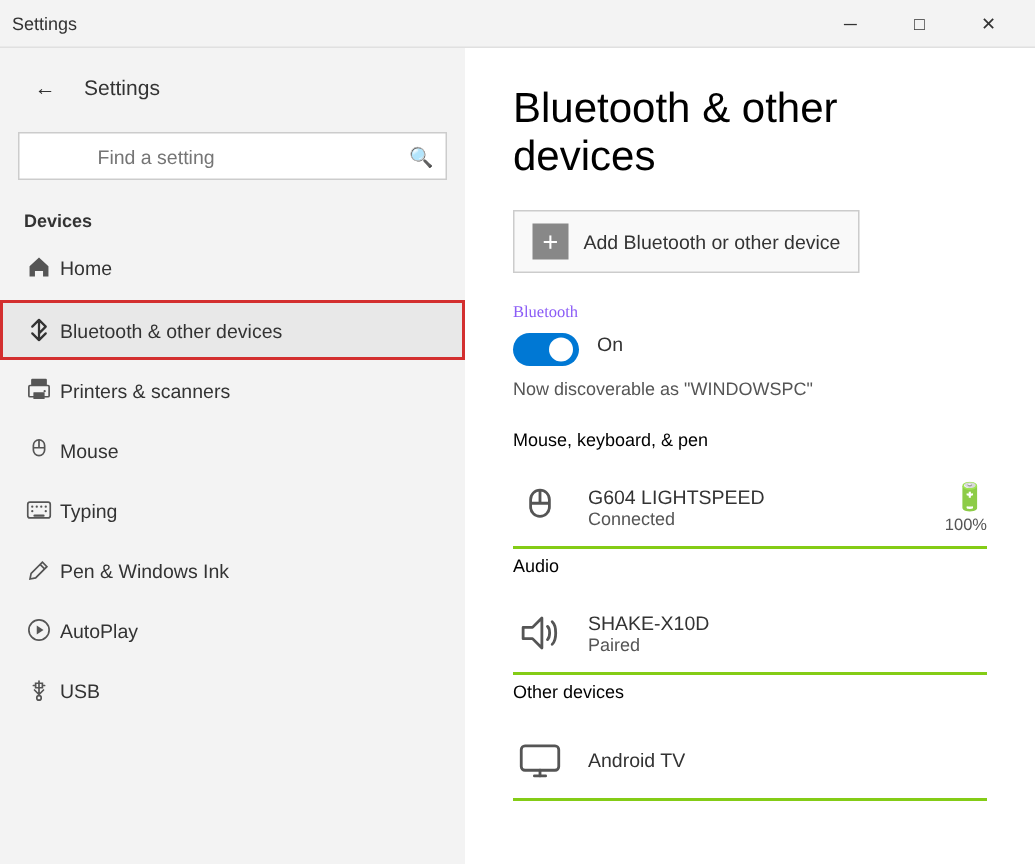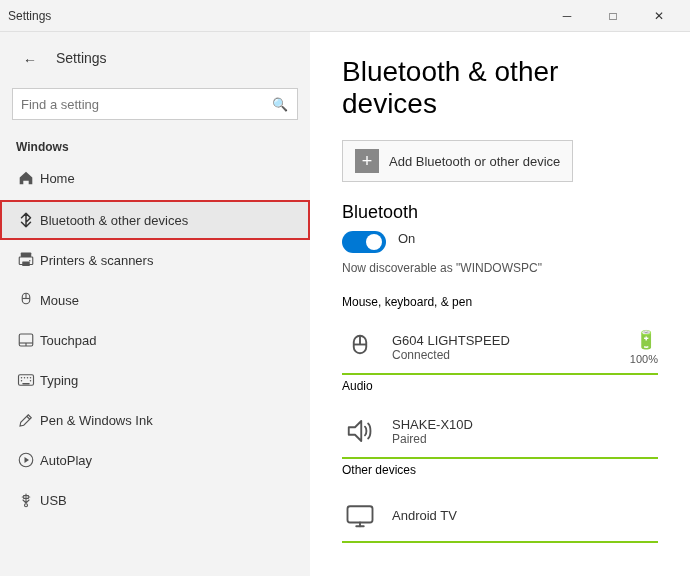--- a/index.html
+++ b/index.html
@@ -98,20 +98,21 @@
       padding: 0 8px;
       gap: 6px;
     }
     .search-box input {
       border: none;
       outline: none;
       font-size: 13px;
       flex: 1;
       background: transparent;
       color: #555;
+      margin-left: 44px;
     }
     .search-icon-svg {
       color: #555;
       font-size: 13px;
     }
 
     .sidebar-section-label {
       font-size: 12px;
       font-weight: 600;
       color: #333;
@@ -178,23 +179,24 @@
       background: #888;
       color: #fff;
       display: flex;
       align-items: center;
       justify-content: center;
       font-size: 18px;
       font-weight: 300;
     }
 
     .section-label {
-      font-size: 18px;
-      color: #000000;
+      font-size: 11px;
+      color: #8b5cf6;
       margin-bottom: 8px;
+      font-family: Liberation Serif, serif;
     }
 
     
     .toggle-row {
       display: flex;
       align-items: flex-start;
       gap: 12px;
       margin-bottom: 8px;
     }
     .toggle {
@@ -300,21 +302,21 @@
     <div class="sidebar-nav-top">
       <div class="back-btn">←</div>
       <span class="sidebar-app-title">Settings</span>
     </div>
 
     <div class="search-box">
       <input type="text" placeholder="Find a setting" style="">
       <span class="search-icon-svg">🔍</span>
     </div>
 
-    <div class="sidebar-section-label">Windows</div>
+    <div class="sidebar-section-label">Devices</div>
 
     <div class="sidebar-item" style="margin-bottom:2px;">
       <span class="sidebar-item-icon">
         <svg width="18" height="18" viewBox="0 0 20 20" fill="none" xmlns="http://www.w3.org/2000/svg">
           <path d="M3 9.5L10 3L17 9.5V17H13V13H7V17H3V9.5Z" fill="#555"></path>
         </svg>
       </span>
       <span>Home</span>
     </div>
 
@@ -343,30 +345,20 @@
       <span class="sidebar-item-icon">
         <svg width="18" height="18" viewBox="0 0 24 24" fill="none" xmlns="http://www.w3.org/2000/svg">
           <rect x="7" y="3" width="10" height="14" rx="5" stroke="#555" stroke-width="1.5" fill="none"></rect>
           <line x1="12" y1="3" x2="12" y2="10" stroke="#555" stroke-width="1.5"></line>
           <line x1="7" y1="10" x2="17" y2="10" stroke="#555" stroke-width="1.5"></line>
         </svg>
       </span>
       <span>Mouse</span>
     </div>
 
-    <div class="sidebar-item">
-      <span class="sidebar-item-icon">
-        <svg width="18" height="18" viewBox="0 0 24 24" fill="none" xmlns="http://www.w3.org/2000/svg">
-          <rect x="3" y="4" width="18" height="16" rx="2" stroke="#555" stroke-width="1.5" fill="none"></rect>
-          <line x1="3" y1="16" x2="21" y2="16" stroke="#555" stroke-width="1.5"></line>
-          <line x1="12" y1="16" x2="12" y2="20" stroke="#555" stroke-width="1.5"></line>
-        </svg>
-      </span>
-      <span>Touchpad</span>
-    </div>
 
     <div class="sidebar-item">
       <span class="sidebar-item-icon">
         <svg width="18" height="18" viewBox="0 0 24 24" fill="none" xmlns="http://www.w3.org/2000/svg">
           <rect x="2" y="5" width="20" height="14" rx="2" stroke="#555" stroke-width="1.5" fill="none"></rect>
           <line x1="6" y1="9" x2="6" y2="9" stroke="#555" stroke-width="2" stroke-linecap="round"></line>
           <line x1="10" y1="9" x2="10" y2="9" stroke="#555" stroke-width="2" stroke-linecap="round"></line>
           <line x1="14" y1="9" x2="14" y2="9" stroke="#555" stroke-width="2" stroke-linecap="round"></line>
           <line x1="18" y1="9" x2="18" y2="9" stroke="#555" stroke-width="2" stroke-linecap="round"></line>
           <line x1="6" y1="13" x2="6" y2="13" stroke="#555" stroke-width="2" stroke-linecap="round"></line>

